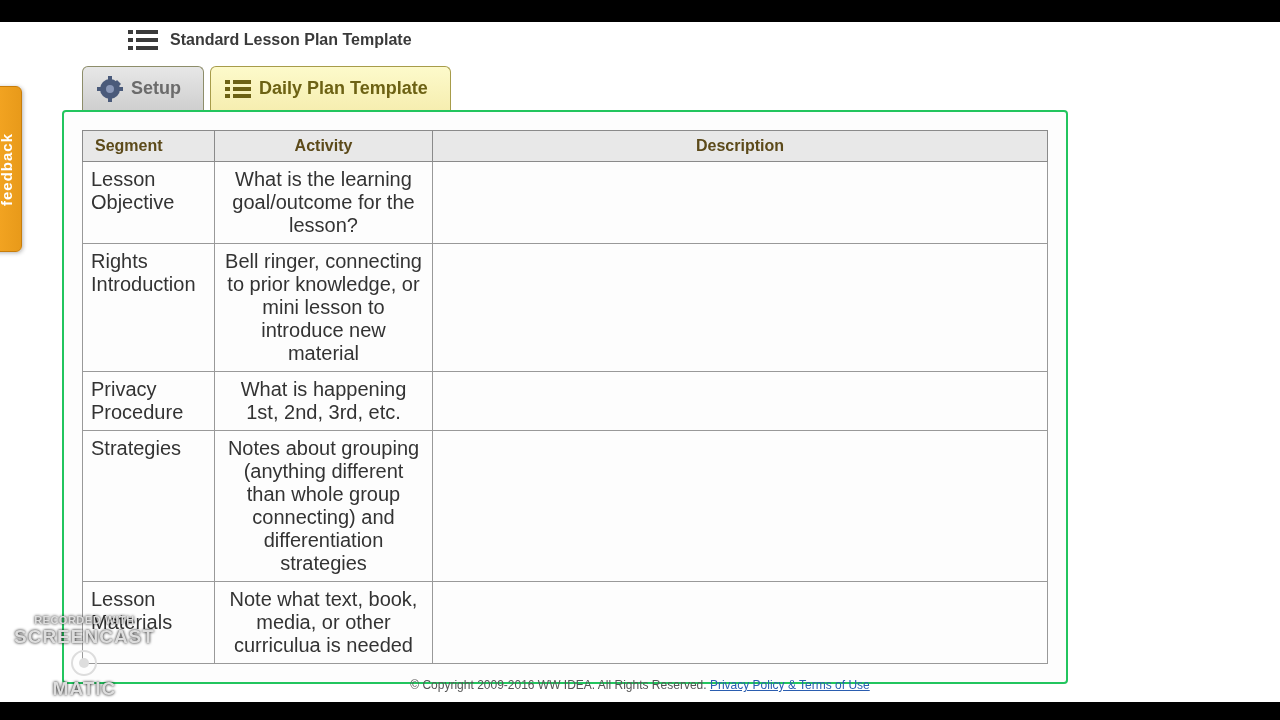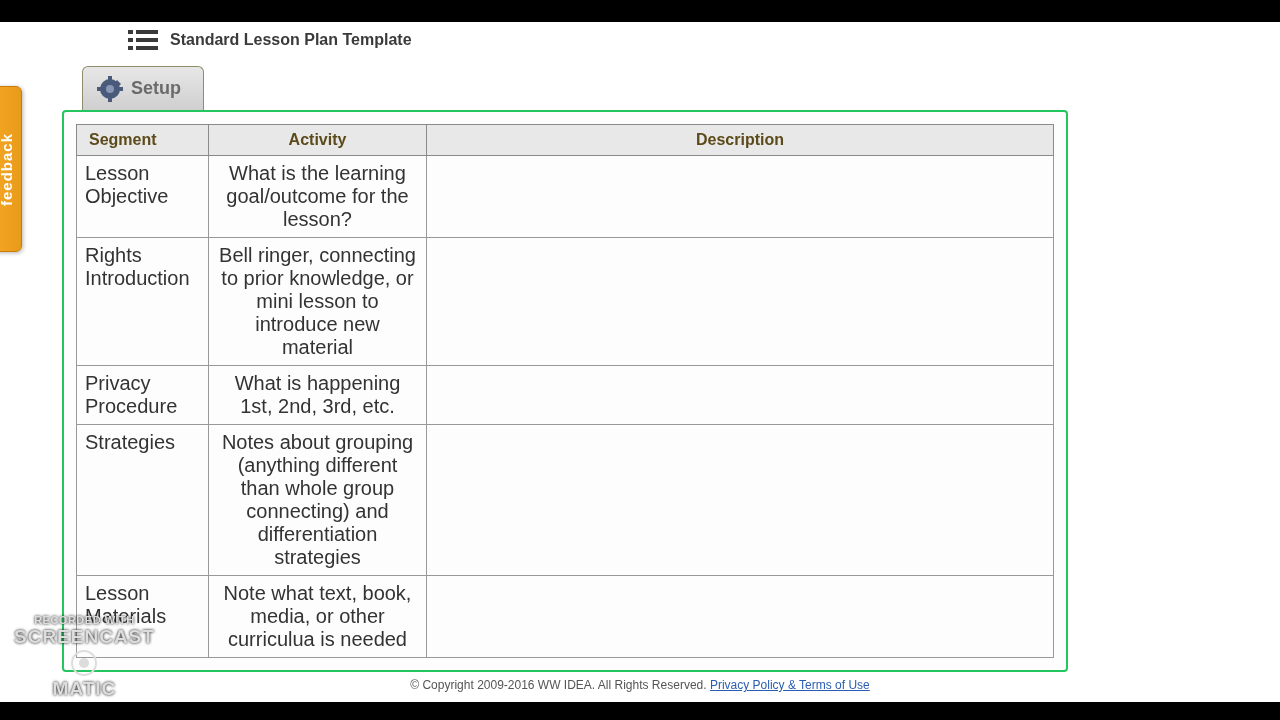--- a/index.html
+++ b/index.html
@@ -8,21 +8,21 @@
   .botband { position: absolute; bottom: 0; left: 0; width: 1280px; height: 18px; background: #000; }
   .content { position: absolute; top: 22px; left: 0; width: 1280px; }
   .page-header { display: flex; align-items: center; gap: 12px; padding: 6px 0 12px 128px; }
   .page-header svg { flex-shrink: 0; }
   .page-title { font-size: 16px; font-weight: bold; color: #3a3a3a; }
   .frame { margin-left: 62px; width: 1006px; border: 2px solid #22c55e; border-radius: 4px; background: #fdfdfd; position: relative; }
   .tabs { position: absolute; top: -46px; left: 18px; display: flex; gap: 6px; }
   .tab { display: flex; align-items: center; gap: 8px; height: 44px; padding: 0 22px 0 14px; border: 1px solid #8d8d6a; border-bottom: none; border-radius: 6px 6px 0 0; font-size: 18px; font-weight: bold; cursor: pointer; }
   .tab.setup { background: linear-gradient(#e7e7e7, #cfcfcf); color: #6b6b6b; }
   .tab.active { background: linear-gradient(#fdfacb, #f6eeb0); color: #6d6214; border-color: #a79c4a; }
-  .frame-inner { padding: 12px; }
+  .frame-inner { padding: 18px; }
   table { width: 100%; border-collapse: collapse; }
   th { background: #e8e8e8; color: #5c4a1a; font-weight: bold; font-size: 16px; padding: 6px 8px; border: 1px solid #8a8a8a; text-align: center; }
   th:first-child { text-align: left; padding-left: 12px; }
   td { border: 1px solid #999; font-size: 20px; color: #333; vertical-align: top; padding: 6px 8px; }
   td.seg { width: 132px; font-weight: normal; color: #333; }
   td.act { width: 218px; text-align: center; font-weight: normal; }
   td.desc { }
   .feedback-tab { position: absolute; left: -8px; top: 86px; width: 30px; height: 166px; background: linear-gradient(90deg, #f5a623, #e89a1a); border: 1px solid #c87d0a; border-radius: 0 6px 6px 0; display: flex; align-items: center; justify-content: center; cursor: pointer; box-shadow: 1px 1px 4px rgba(0,0,0,.3); }
   .feedback-tab span { transform: rotate(-90deg); color: #fff; font-weight: bold; font-size: 15px; letter-spacing: 1px; }
   .footer { position: absolute; bottom: 28px; left: 0; width: 1280px; text-align: center; font-size: 12px; color: #555; }
@@ -66,20 +66,31 @@
           <circle cx="13" cy="13" r="4" fill="#8a98b8"></circle>
           <g fill="#4a5a7a">
               <rect x="11" y="0" width="4" height="5"></rect>
               <rect x="11" y="21" width="4" height="5"></rect>
               <rect x="0" y="11" width="5" height="4"></rect>
               <rect x="21" y="11" width="5" height="4"></rect>
             </g>
           <polygon points="20,4 24,8 21,11 17,7" fill="#4a5a7a"></polygon>
         </svg>
         <span>Setup</span>
+      </div>
+      <div class="tab active">
+        <svg width="26" height="20" viewBox="0 0 26 20">
+          <rect x="0" y="1" width="5" height="4" fill="#6d6214"></rect>
+            <rect x="8" y="1" width="18" height="4" fill="#6d6214"></rect>
+          <rect x="0" y="8" width="5" height="4" fill="#6d6214"></rect>
+            <rect x="8" y="8" width="18" height="4" fill="#6d6214"></rect>
+          <rect x="0" y="15" width="5" height="4" fill="#6d6214"></rect>
+            <rect x="8" y="15" width="18" height="4" fill="#6d6214"></rect>
+        </svg>
+        <span>Daily Plan Template</span>
       </div>
     </div>
 
     <div class="frame-inner">
       <table>
         <thead>
           <tr>
             <th>Segment</th>
             <th>Activity</th>
             <th>Description</th>

